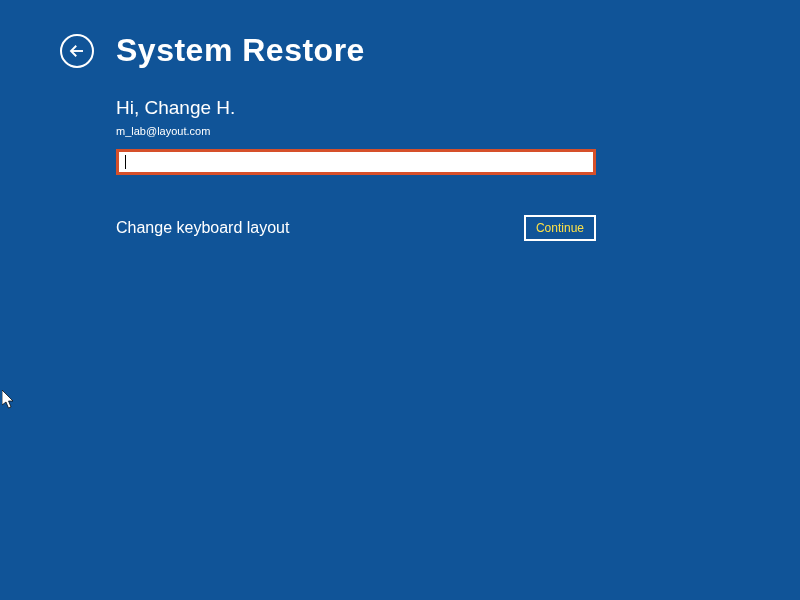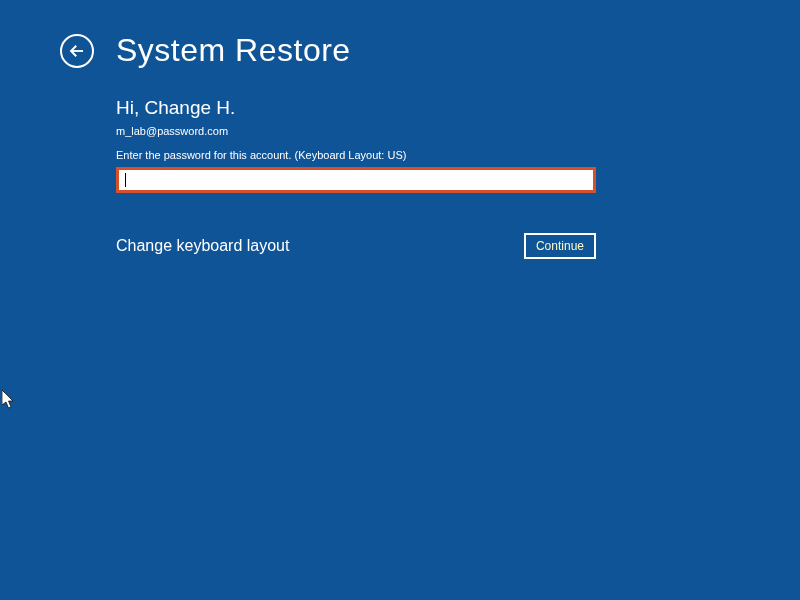--- a/index.html
+++ b/index.html
@@ -33,21 +33,21 @@
       cursor: pointer;
       margin-right: 22px;
       flex-shrink: 0;
     }
     .back-button svg {
       width: 18px;
       height: 18px;
     }
     .page-title {
       font-size: 32px;
-      font-weight: 400;
+      font-weight: 700;
       letter-spacing: 0.5px;
     }
     .content {
       padding-left: 116px;
       padding-top: 28px;
       width: 600px;
     }
     .greeting {
       font-size: 19px;
       font-weight: 300;
@@ -97,21 +97,21 @@
       width: 480px;
     }
     .change-kb {
       font-size: 16px;
       font-weight: 300;
       cursor: pointer;
     }
     .continue-btn {
       border: 2px solid #ffffff;
       background: transparent;
-      color: #fef9c3;
+      color: #fde047;
       font-size: 12px;
       font-family: inherit;
       padding: 4px 10px;
       cursor: pointer;
     }
     .cursor-pointer {
       position: absolute;
       left: 2px;
       top: 390px;
       width: 14px;
@@ -127,22 +127,21 @@
     <svg viewBox="0 0 24 24" fill="none" stroke="#ffffff" stroke-width="2.5">
       <line x1="20" y1="12" x2="5" y2="12"></line>
       <polyline points="11,5 4,12 11,19"></polyline>
     </svg>
   </div>
   <div class="page-title">System Restore</div>
 </div>
 
 <div class="content">
   <div class="greeting">Hi, Change H.</div>
-  <div class="email">m_lab@password.com</div>
-  <div class="instruction">Enter the password for this account. (Keyboard Layout: US)</div>
+  <div class="email">m_lab@layout.com</div>
   <div class="password-wrapper">
     <span class="cursor-caret"></span>
     <input type="password" class="password-input" value="" style="">
   </div>
   <div class="bottom-row">
     <div class="change-kb">Change keyboard layout</div>
     <button class="continue-btn">Continue</button>
   </div>
 </div>
 

